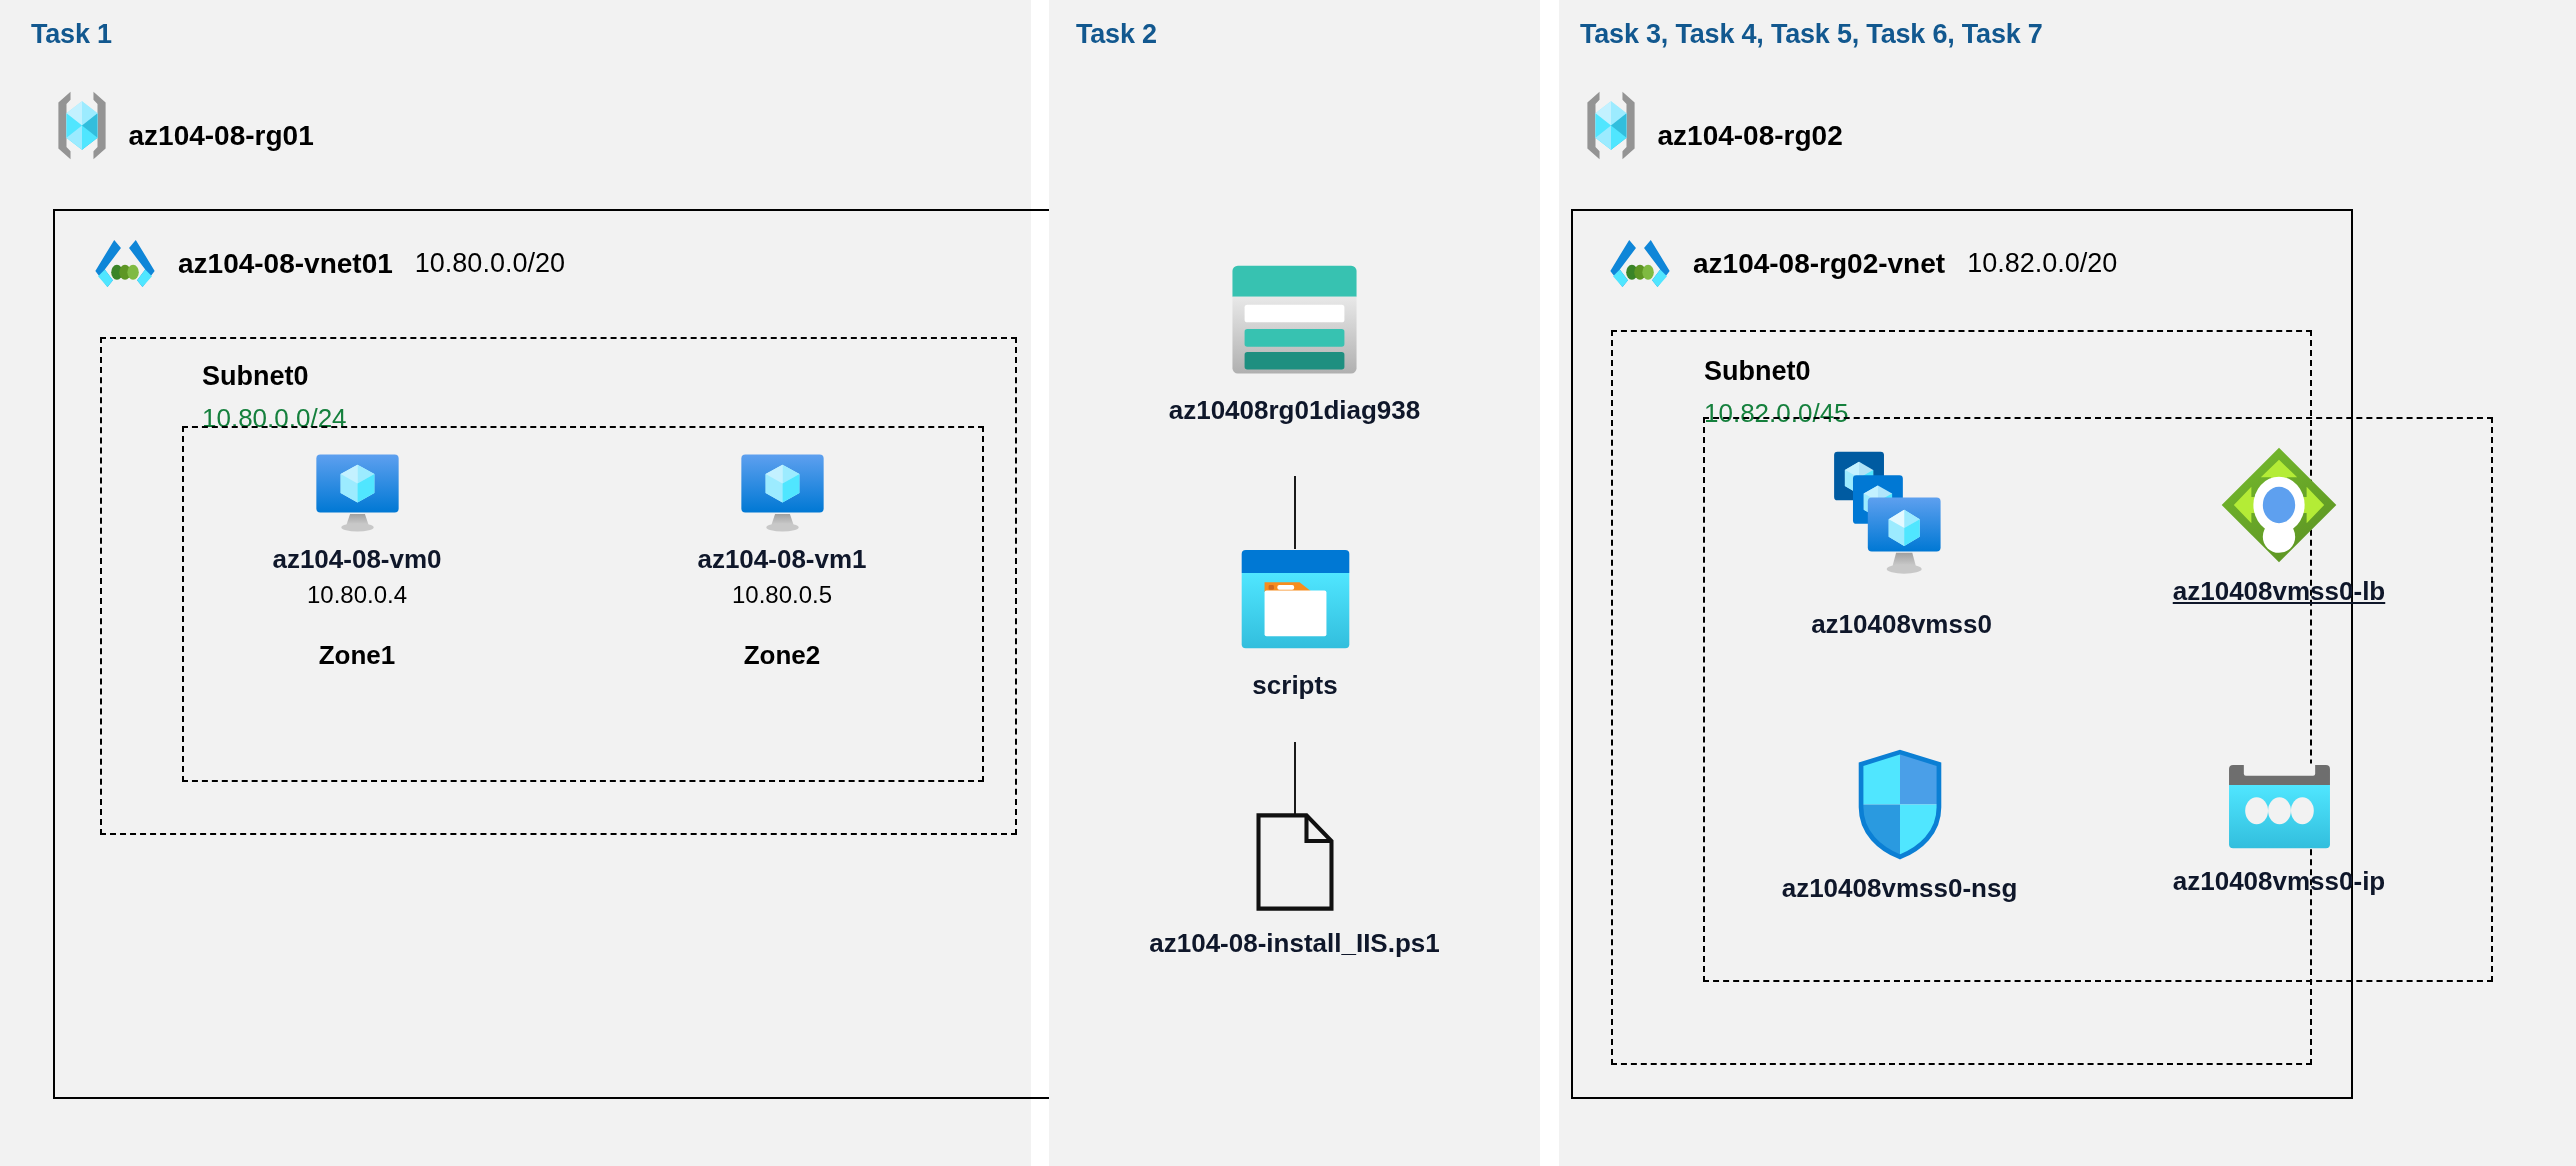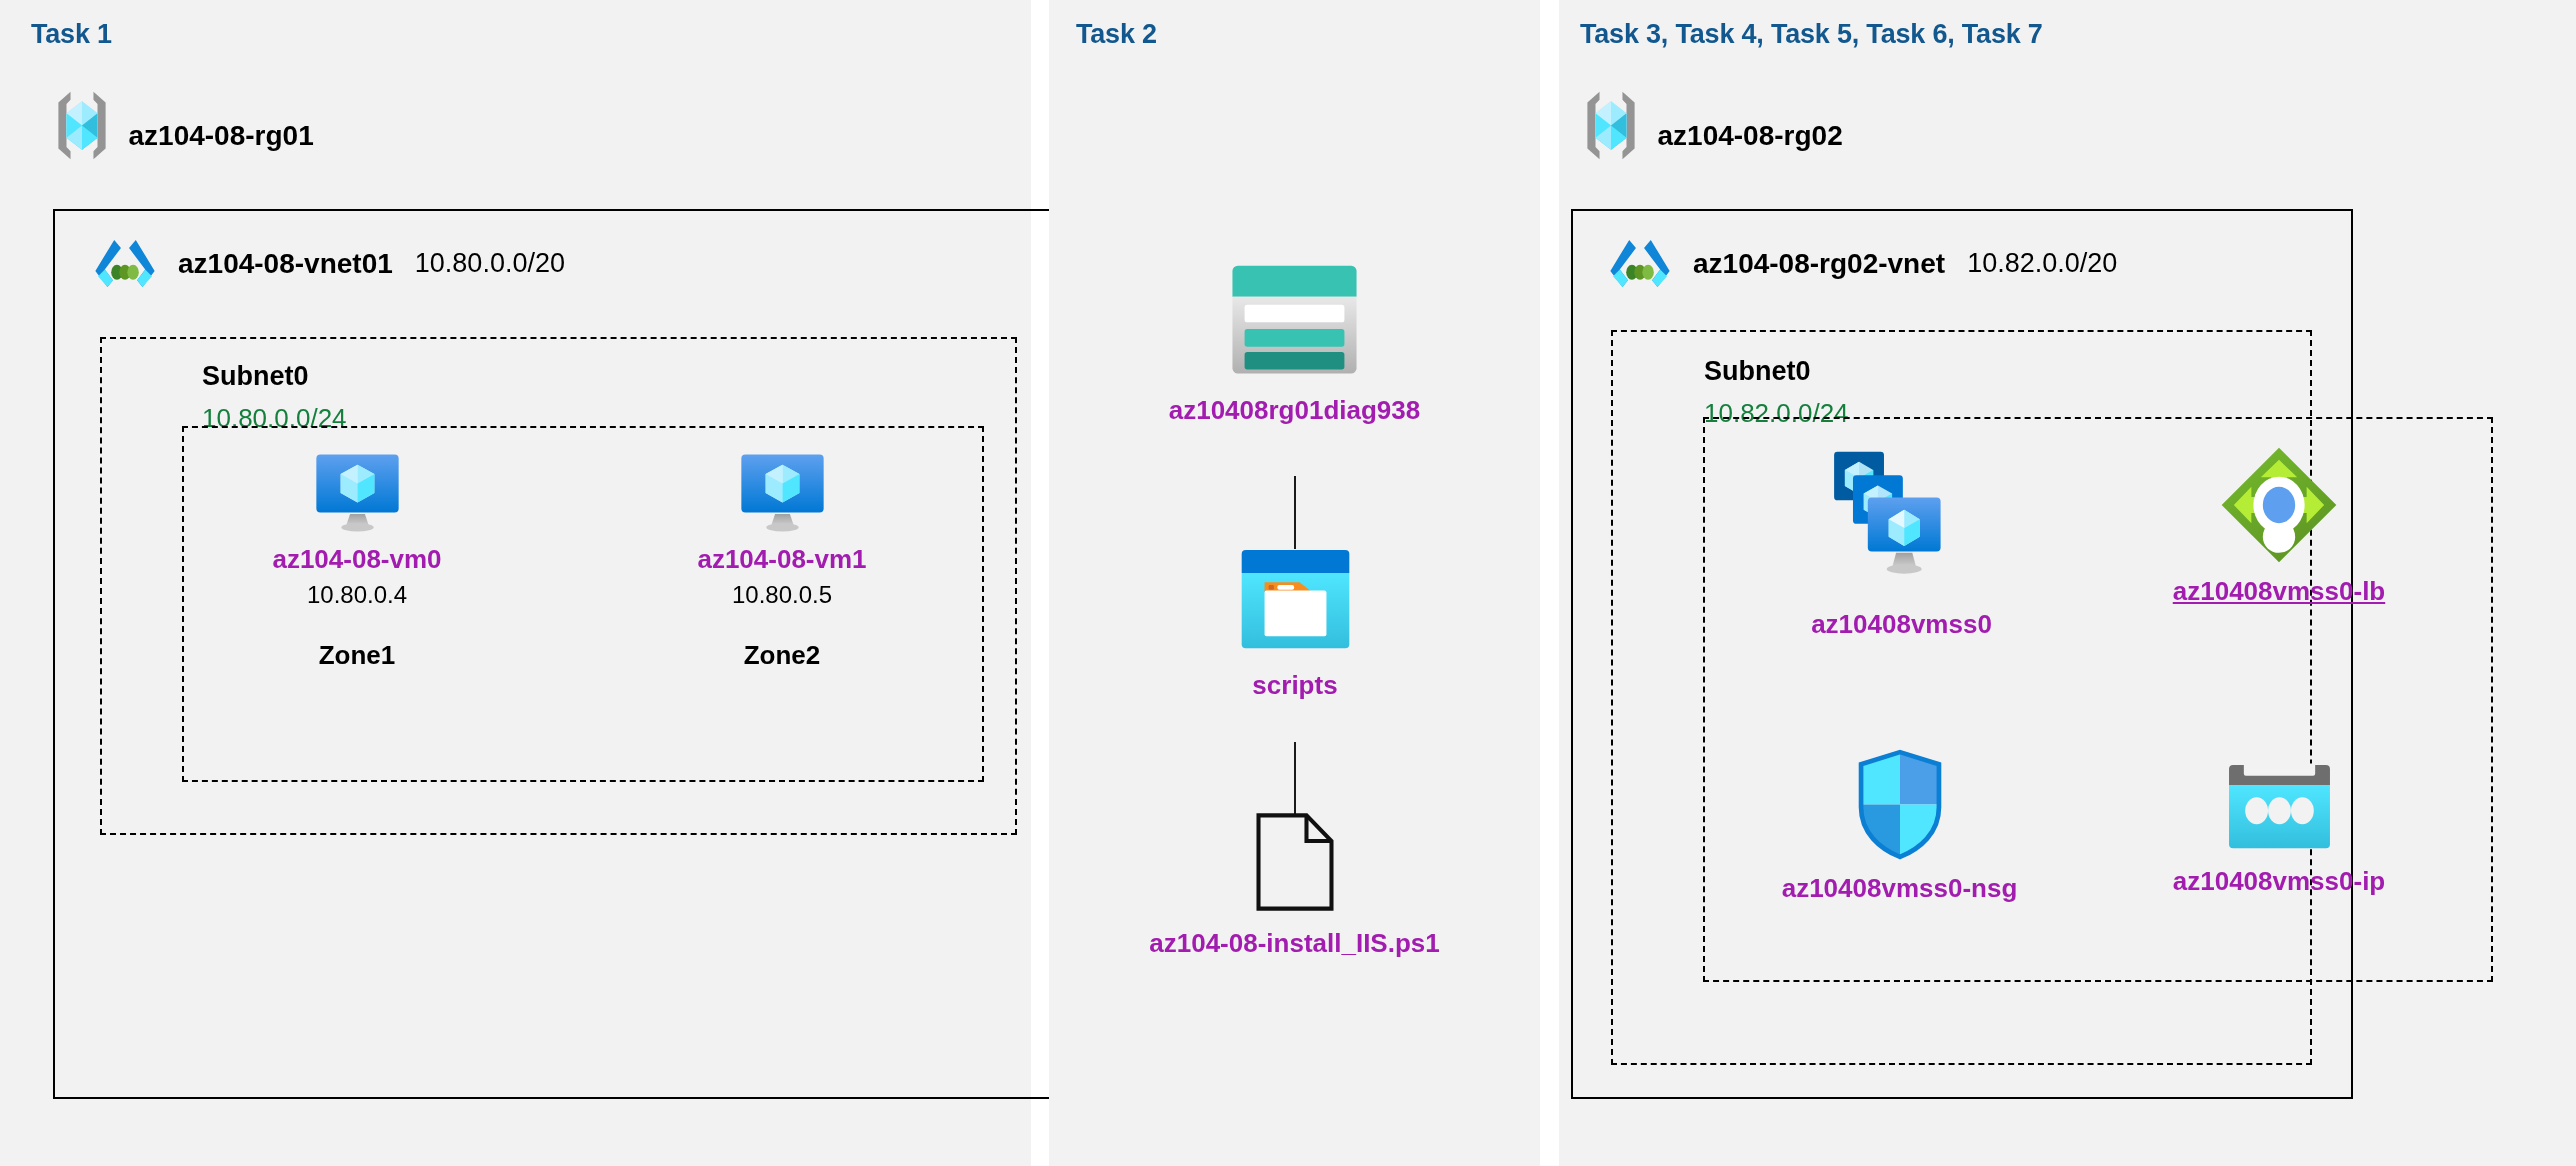--- a/index.html
+++ b/index.html
@@ -17,21 +17,21 @@
 
   .hdr-row{position:absolute;display:flex;align-items:center;gap:22px;white-space:nowrap;}
   .hdr-bold{font-size:28px;font-weight:bold;color:#000;}
   .hdr-reg{font-size:27px;font-weight:normal;color:#000;}
 
   .sub-row{position:absolute;display:flex;align-items:baseline;gap:10.8px;white-space:nowrap;flex-direction:column;}
   .sub-bold{font-size:27px;font-weight:bold;color:#000;}
   .sub-reg{font-size:26px;font-weight:normal;color:#15803d;}
 
   .node{position:absolute;display:flex;flex-direction:column;align-items:center;}
-  .node-label{font-size:26px;font-weight:bold;color:#a21caf;white-space:nowrap;text-align:left;line-height:1.18;}
+  .node-label{font-size:26px;font-weight:bold;color:#0f172a;white-space:nowrap;text-align:left;line-height:1.18;}
   .node-sub{font-size:24px;font-weight:normal;color:#000;white-space:nowrap;margin-top:6.7px;}
   .node-zone{font-size:26px;font-weight:bold;color:#000;white-space:nowrap;text-align:center;}
 
   .connector{position:absolute;background:#1a1a1a;width:2px;}
   svg{display:block;}
 </style>
 </head>
 <body>
 
 <div class="panel" style="left:0px;top:0px;width:1031px;height:1166px;"></div>
@@ -232,21 +232,21 @@
     </svg>
   </span>
   <span class="hdr-bold">az104-08-rg02-vnet</span>
   <span class="hdr-reg">10.82.0.0/20</span>
 </div>
 
 <div class="dashbox" style="left:1611px;top:330px;width:701px;height:735px;"></div>
 
 <div class="sub-row" style="left:1704px;top:356px;">
   <span class="sub-bold">Subnet0</span>
-  <span class="sub-reg">10.82.0.0/24</span>
+  <span class="sub-reg">10.82.0.0/45</span>
 </div>
 
 <div class="dashbox2" style="left:1703px;top:417px;width:790px;height:565px;"></div>
 
 <div class="node" style="left:1760px;top:445px;width:283px;">
   <span>
     <svg width="135" height="155" viewBox="0 0 200 230">
       <defs>
         <linearGradient id="vss3" x1="0" y1="0" x2="0" y2="1">
           <stop offset="0" stop-color="#5ea0ef"></stop>

